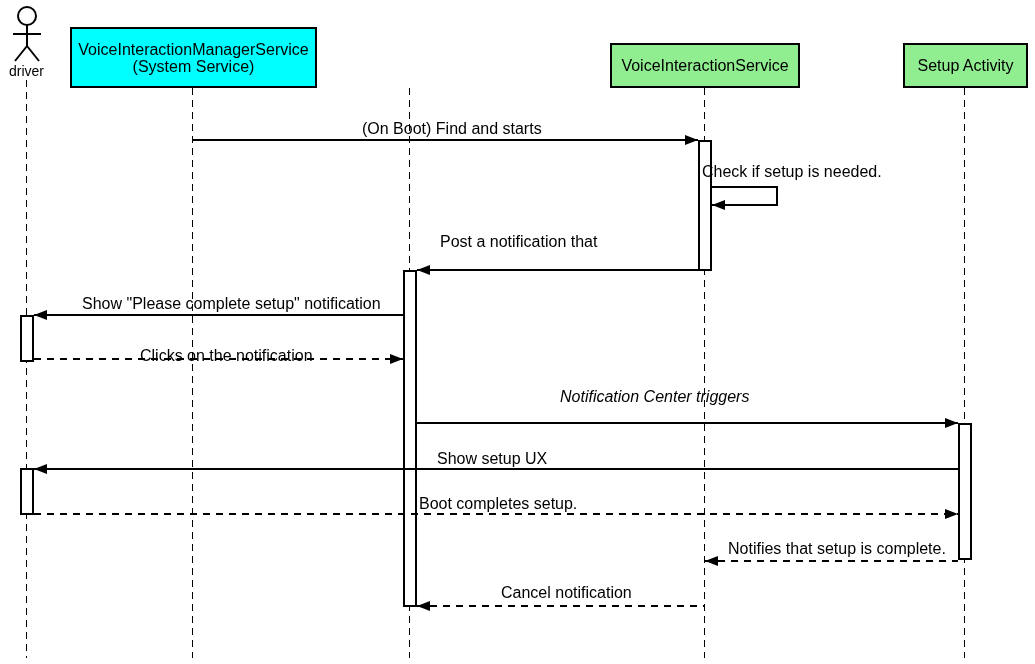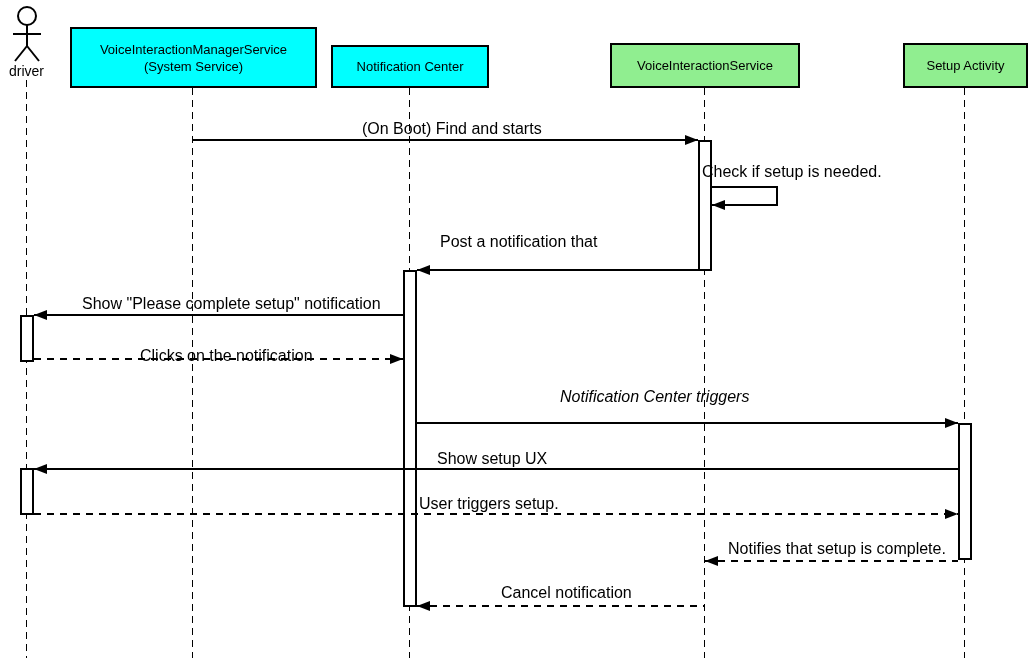--- a/index.html
+++ b/index.html
@@ -7,21 +7,21 @@
     position:relative;width:1035px;height:664px;background:#fff;overflow:hidden;
     font-family:"Liberation Sans",sans-serif;color:#000;
   }
   .lifeline{
     position:absolute;width:1px;
     background:repeating-linear-gradient(to bottom,#000 0px,#000 7px,transparent 7px,transparent 12px);
   }
   .pbox{
     position:absolute;box-sizing:border-box;border:2px solid #000;
     display:flex;flex-direction:column;align-items:center;justify-content:center;
-    font-size:13px;line-height:17px;text-align:center;
+    font-size:16px;line-height:17px;text-align:center;
   }
   .activation{
     position:absolute;box-sizing:border-box;width:14px;border:2px solid #000;background:#fff;
   }
   .line{position:absolute;height:2px;background:#000;}
   .line.dashed{
     background:repeating-linear-gradient(to right,#000 0px,#000 7px,transparent 7px,transparent 13px);
   }
   .selfloop{
     position:absolute;box-sizing:border-box;
@@ -52,23 +52,20 @@
       <line x1="6" y1="28" x2="34" y2="28" stroke="#000" stroke-width="2"></line>
       <line x1="20" y1="40" x2="8" y2="55" stroke="#000" stroke-width="2"></line>
       <line x1="20" y1="40" x2="32" y2="55" stroke="#000" stroke-width="2"></line>
     </svg>
   </div>
   <div class="actor-label" style="left:9px;top:63px;">driver</div>
 
   <div class="pbox" style="left: 70px; top: 27px; width: 247px; height: 61px; background-color: rgb(0, 255, 255);">
     <span>VoiceInteractionManagerService</span>
     <span>(System Service)</span>
-  </div>
-  <div class="pbox" style="left: 331px; top: 45px; width: 158px; height: 43px; background-color: rgb(0, 255, 255);">
-    <span>Notification Center</span>
   </div>
   <div class="pbox" style="left: 610px; top: 43px; width: 190px; height: 45px; background-color: rgb(144, 238, 144);">
     <span>VoiceInteractionService</span>
   </div>
   <div class="pbox" style="left: 903px; top: 43px; width: 125px; height: 45px; background-color: rgb(144, 238, 144);">
     <span>Setup Activity</span>
   </div>
 
   <div class="activation" style="left:698px;top:140px;height:131px;"></div>
   <div class="activation" style="left:403px;top:270px;height:337px;"></div>
@@ -103,21 +100,21 @@
   <div class="mlabel" style="left:560px;top:389px;font-style:italic;">
     <div>Notification Center triggers</div>
   </div>
 
   <div class="line" style="left:34px;top:468px;width:924px;"></div>
   <span class="head left" style="left:34px;top:464px;"></span>
   <div class="mlabel" style="left:437px;top:451px;">Show setup UX</div>
 
   <div class="line dashed" style="left:34px;top:513px;width:924px;"></div>
   <span class="head right" style="left:945px;top:509px;"></span>
-  <div class="mlabel" style="left:419px;top:496px;">User triggers setup.</div>
+  <div class="mlabel" style="left:419px;top:496px;">Boot completes setup.</div>
 
   <div class="line dashed" style="left:705px;top:560px;width:253px;"></div>
   <span class="head left" style="left:705px;top:556px;"></span>
   <div class="mlabel" style="left:728px;top:541px;">Notifies that setup is complete.</div>
 
   <div class="line dashed" style="left:417px;top:605px;width:288px;"></div>
   <span class="head left" style="left:417px;top:601px;"></span>
   <div class="mlabel" style="left:501px;top:585px;">Cancel notification</div>
 
 </div>

